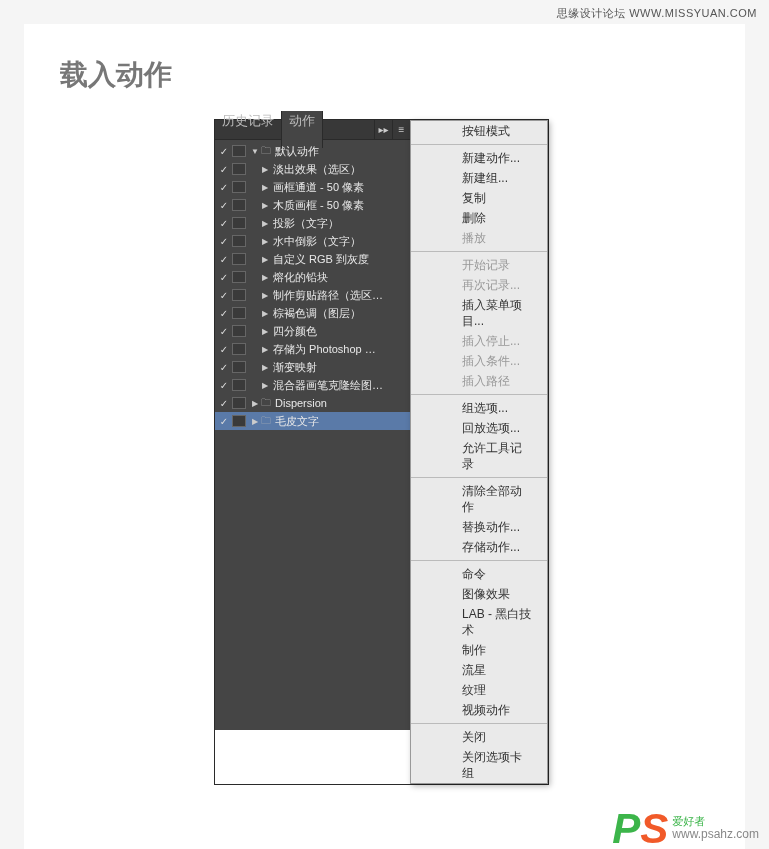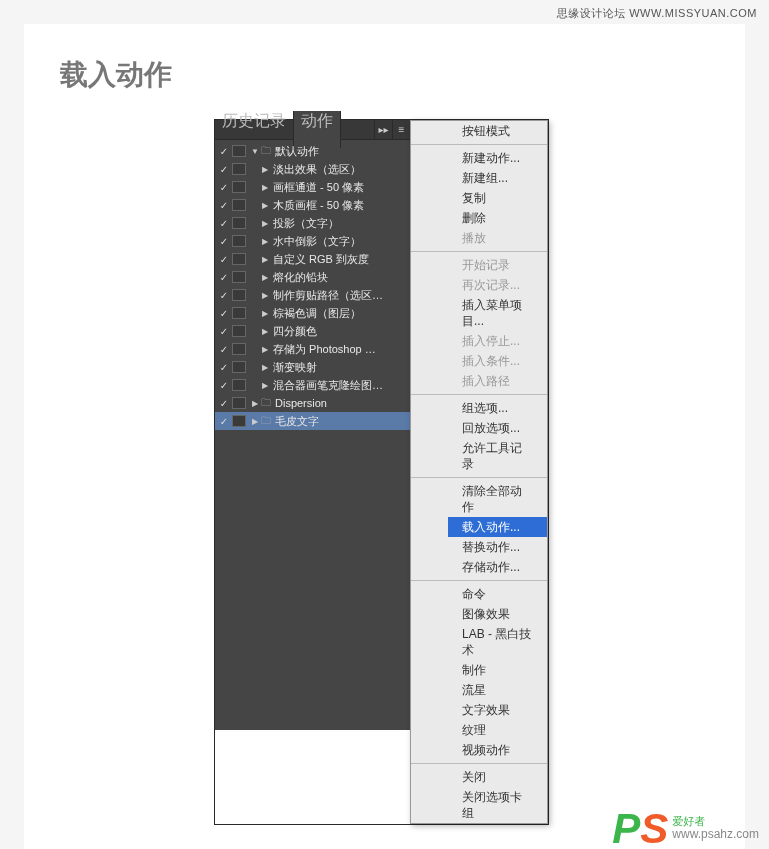--- a/index.html
+++ b/index.html
@@ -55,21 +55,21 @@
   align-items: center;
   height: 20px;
   background: #383838;
   border-bottom: 1px solid #2a2a2a;
 }
 .tab {
   padding: 0 7px;
   height: 37px;
   line-height: 20px;
   color: #bbb;
-  font-size: 16px;
+  font-size: 13px;
   cursor: pointer;
 }
 .tab.active {
   background: #454545;
   border-right: 1px solid #2a2a2a;
   border-left: 1px solid #2a2a2a;
 }
 .tab-spacer { flex: 1; }
 .flyout-btn {
   width: 18px;
@@ -307,30 +307,28 @@
       <div class="menu-item">插入菜单项目...</div>
       <div class="menu-item disabled">插入停止...</div>
       <div class="menu-item disabled">插入条件...</div>
       <div class="menu-item disabled">插入路径</div>
       <div class="menu-sep"></div>
       <div class="menu-item">组选项...</div>
       <div class="menu-item">回放选项...</div>
       <div class="menu-item">允许工具记录</div>
       <div class="menu-sep"></div>
       <div class="menu-item">清除全部动作</div>
-      <div class="menu-item highlighted">载入动作...</div>
       <div class="menu-item">替换动作...</div>
       <div class="menu-item">存储动作...</div>
       <div class="menu-sep"></div>
       <div class="menu-item">命令</div>
       <div class="menu-item">图像效果</div>
       <div class="menu-item">LAB - 黑白技术</div>
       <div class="menu-item">制作</div>
       <div class="menu-item">流星</div>
-      <div class="menu-item">文字效果</div>
       <div class="menu-item">纹理</div>
       <div class="menu-item">视频动作</div>
       <div class="menu-sep"></div>
       <div class="menu-item">关闭</div>
       <div class="menu-item">关闭选项卡组</div>
     </div>
 </div>
 
 <div class="logo">
   <div class="logo-ps"><span class="logo-p">P</span><span class="logo-s">S</span></div>

